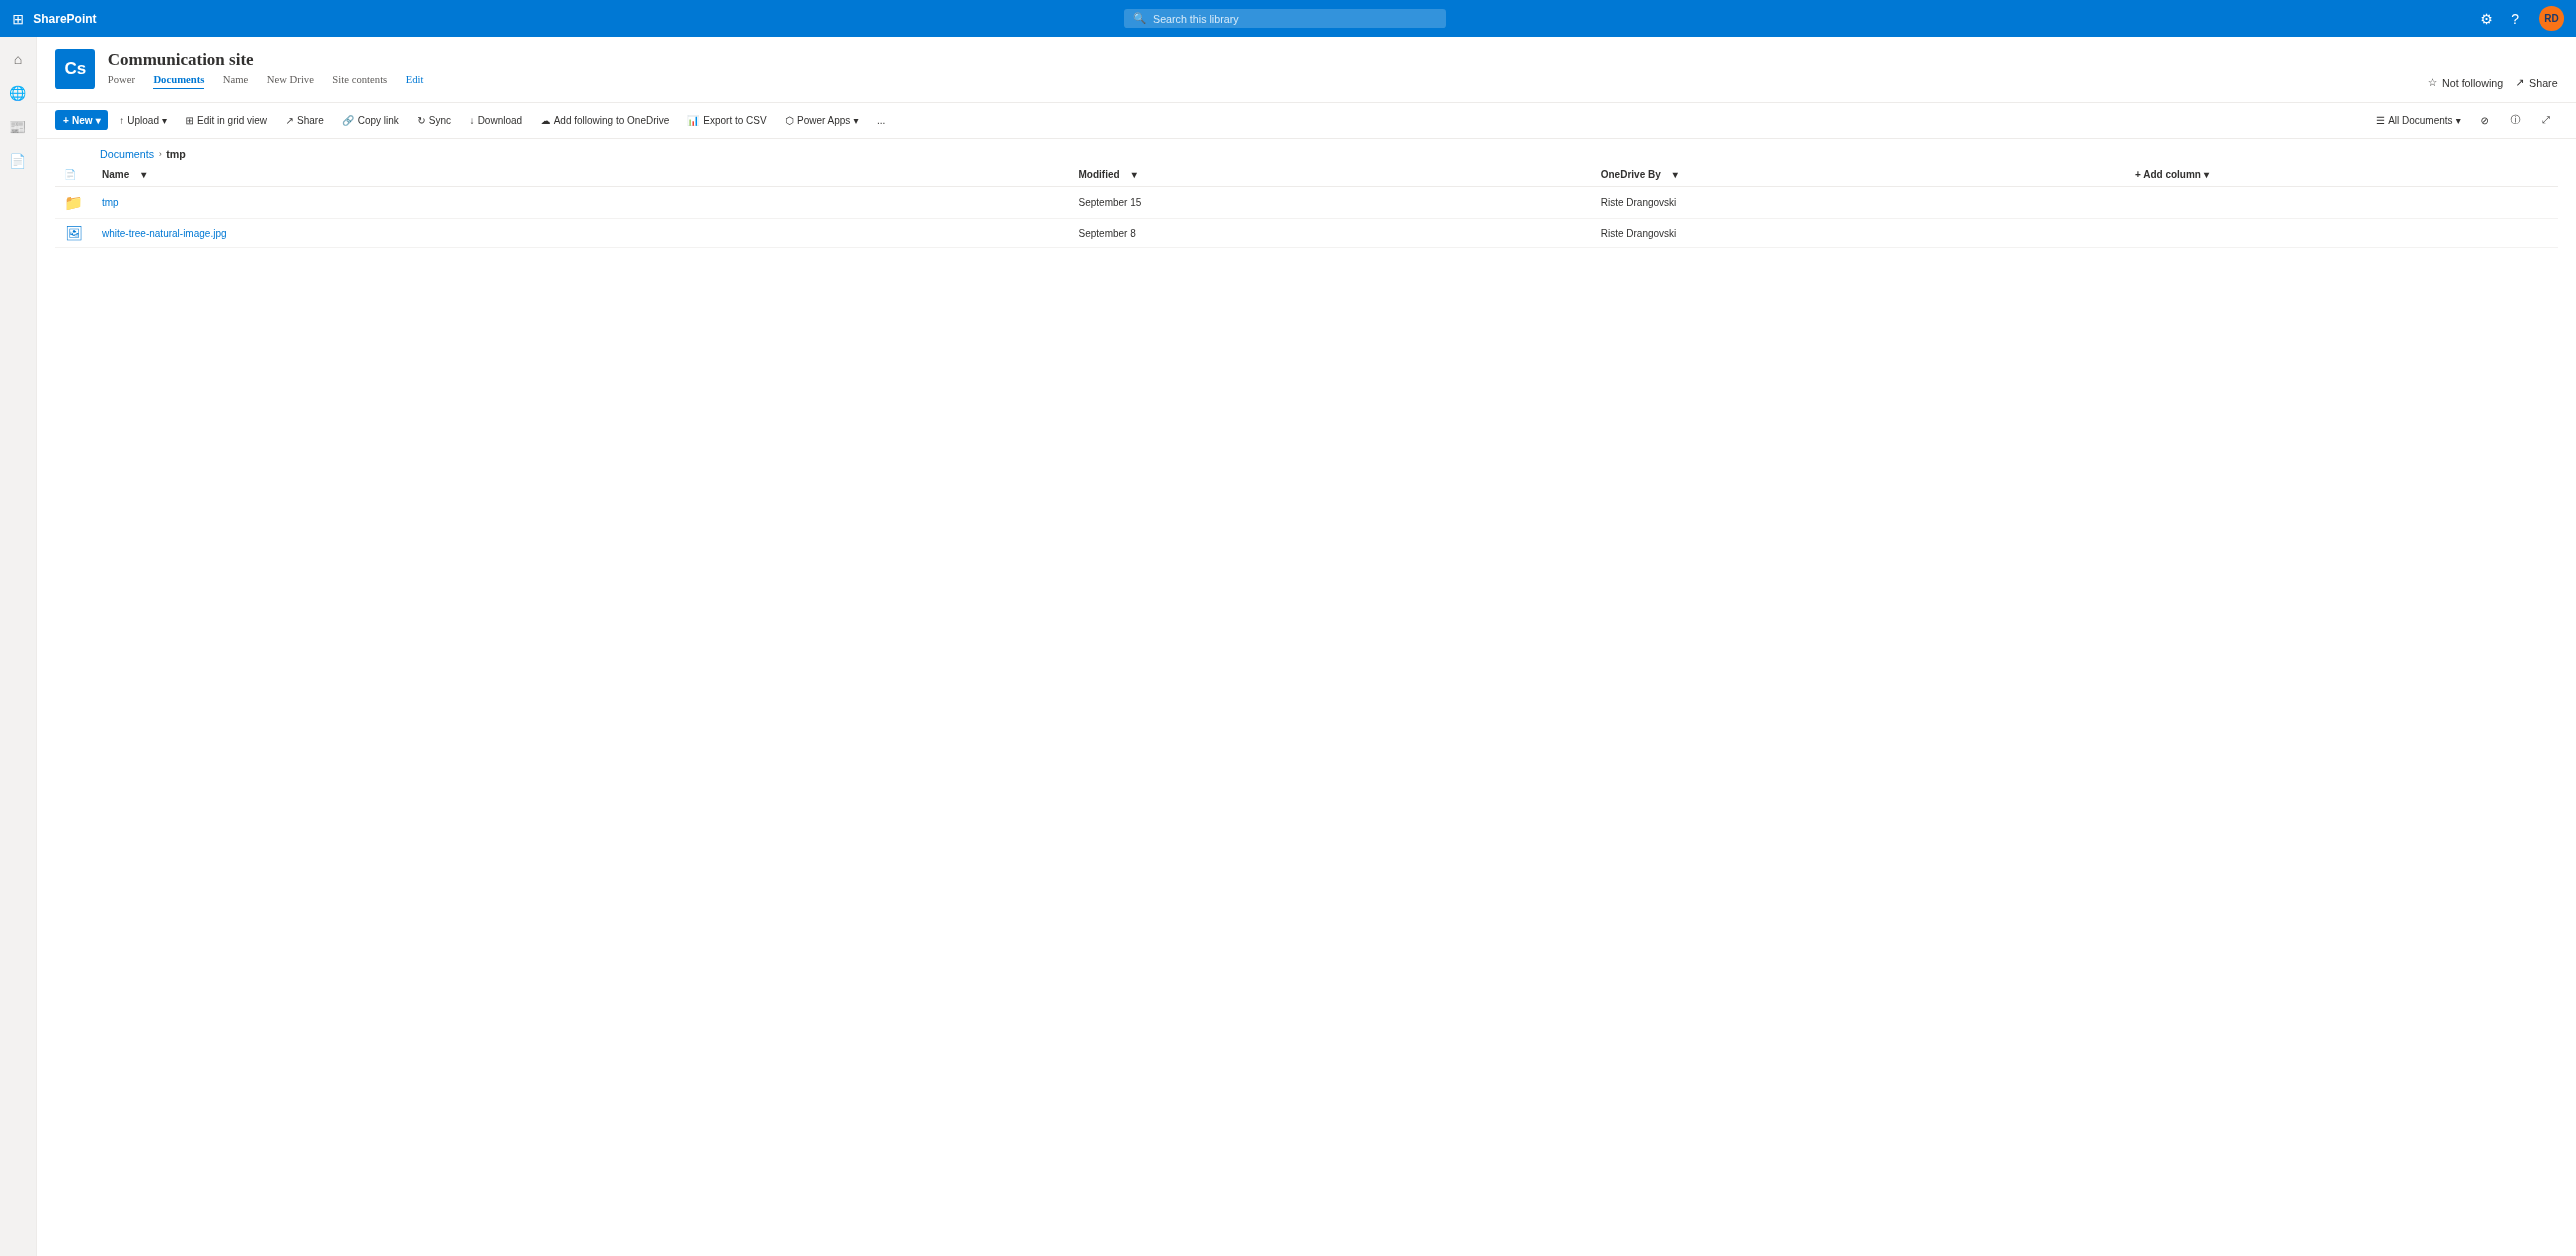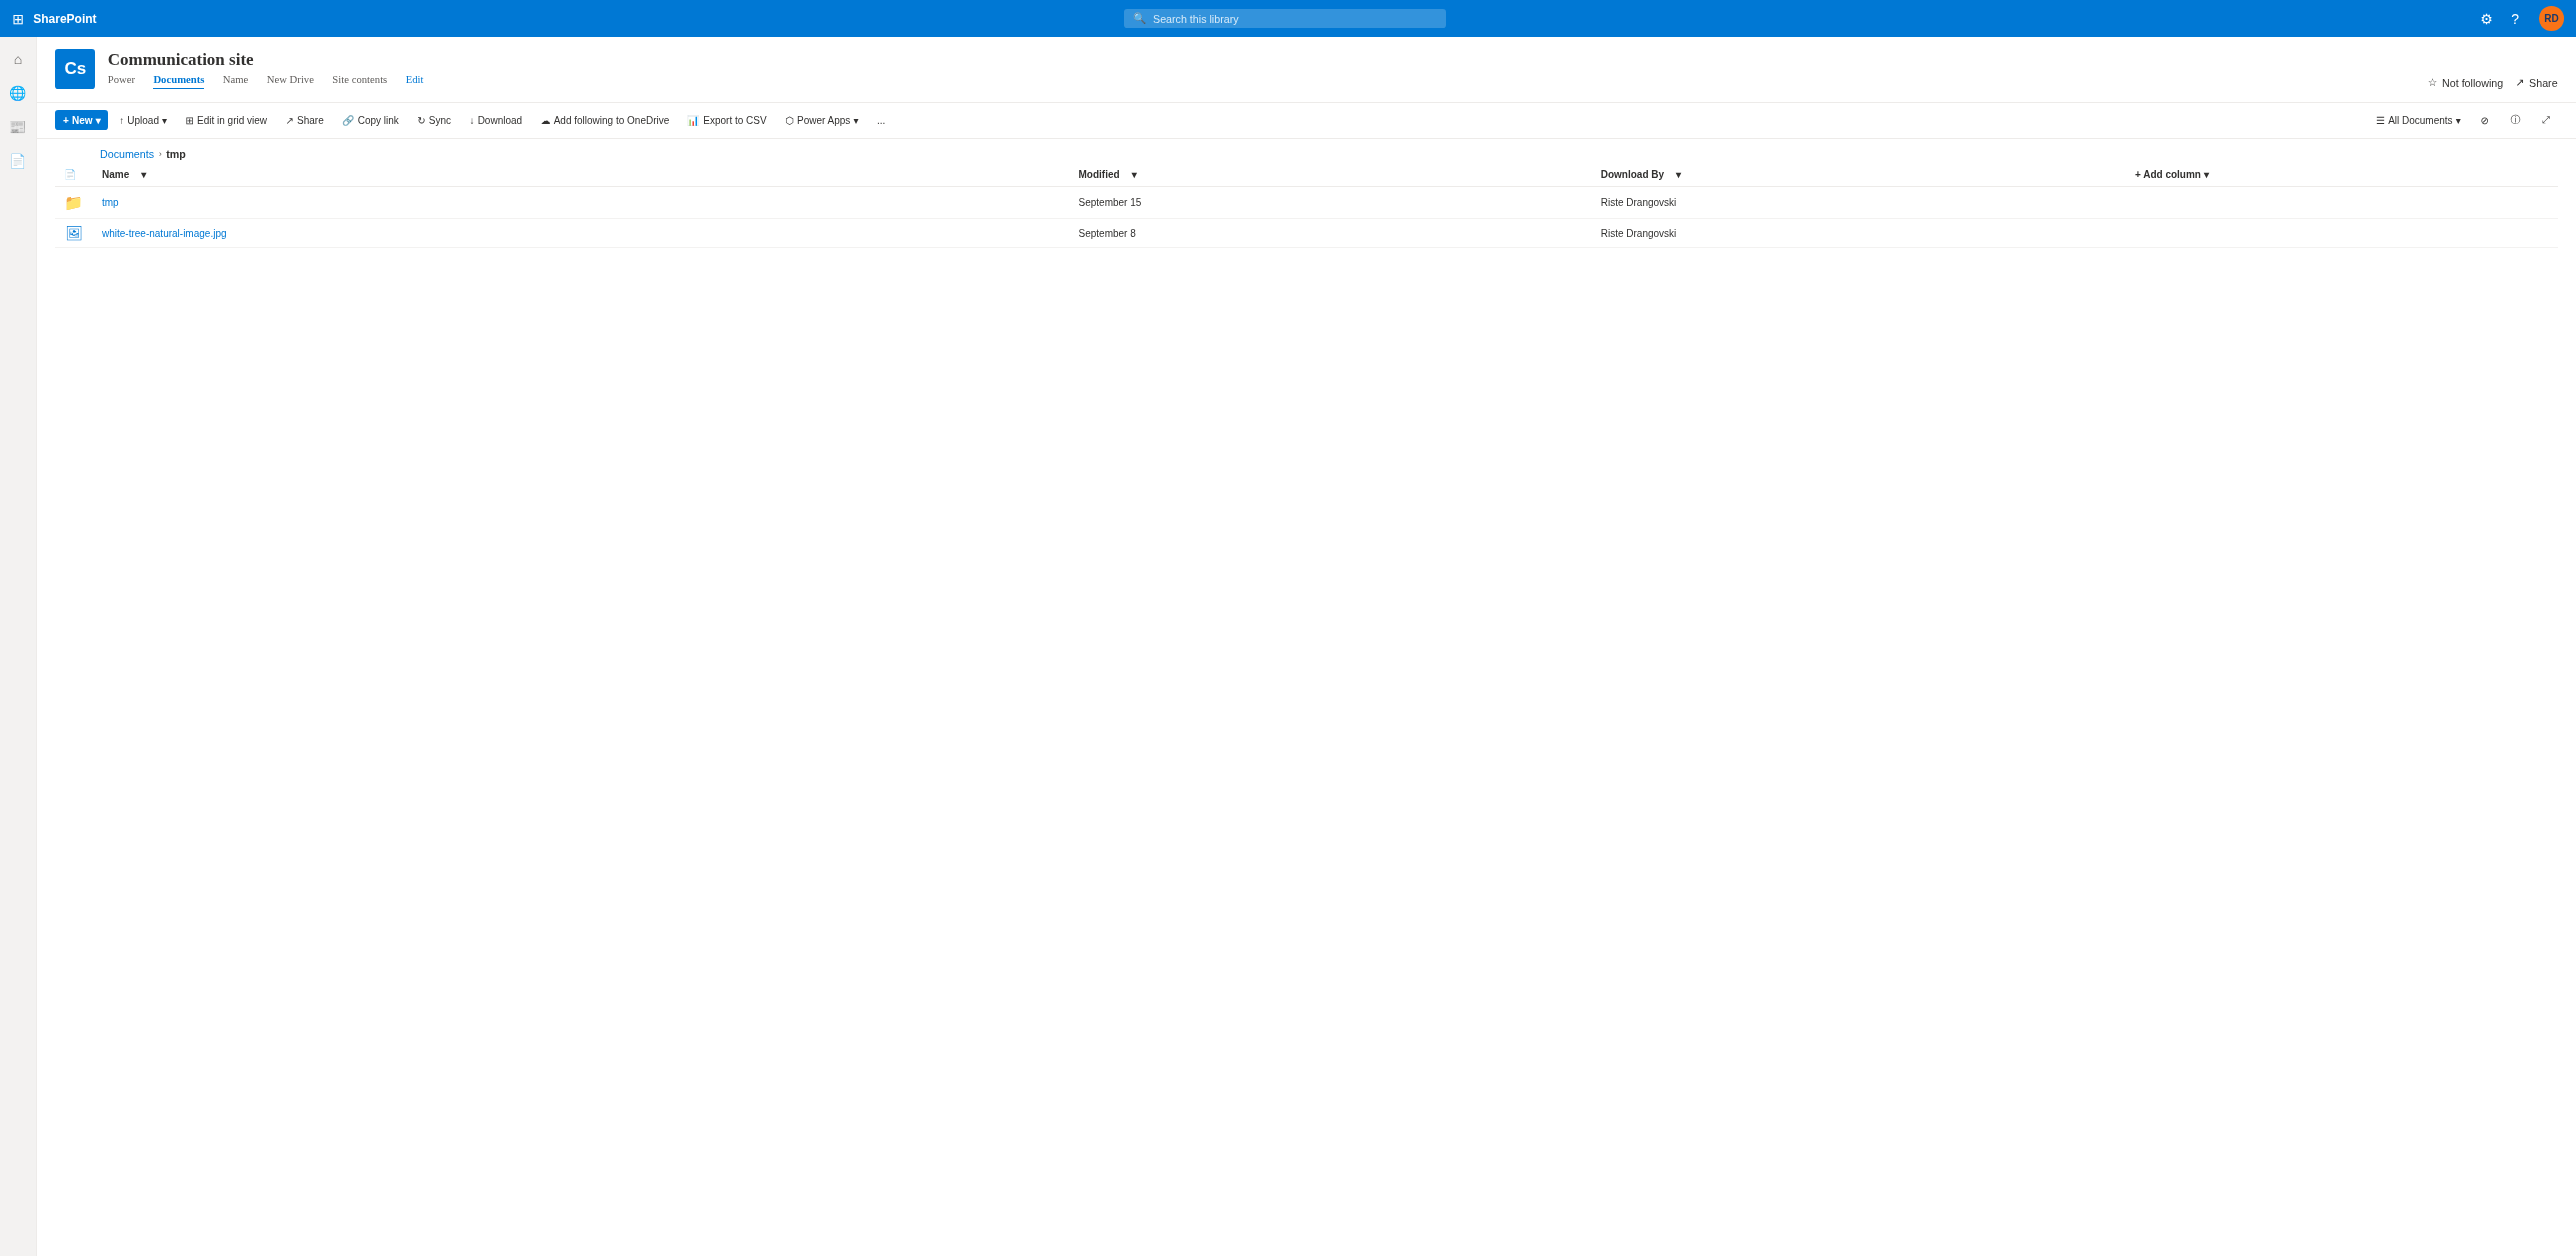--- a/index.html
+++ b/index.html
@@ -477,21 +477,21 @@
               </div>
             </th>
             <th class="col-modified">
               <div class="th-content">
                 <span>Modified</span>
                 <span>▾</span>
               </div>
             </th>
             <th class="col-modified-by">
               <div class="th-content">
-                <span>Download By</span>
+                <span>OneDrive By</span>
                 <span>▾</span>
               </div>
             </th>
             <th>
               <div class="add-column-btn">
                 <span>+ Add column</span>
                 <span>▾</span>
               </div>
             </th>
           </tr>

